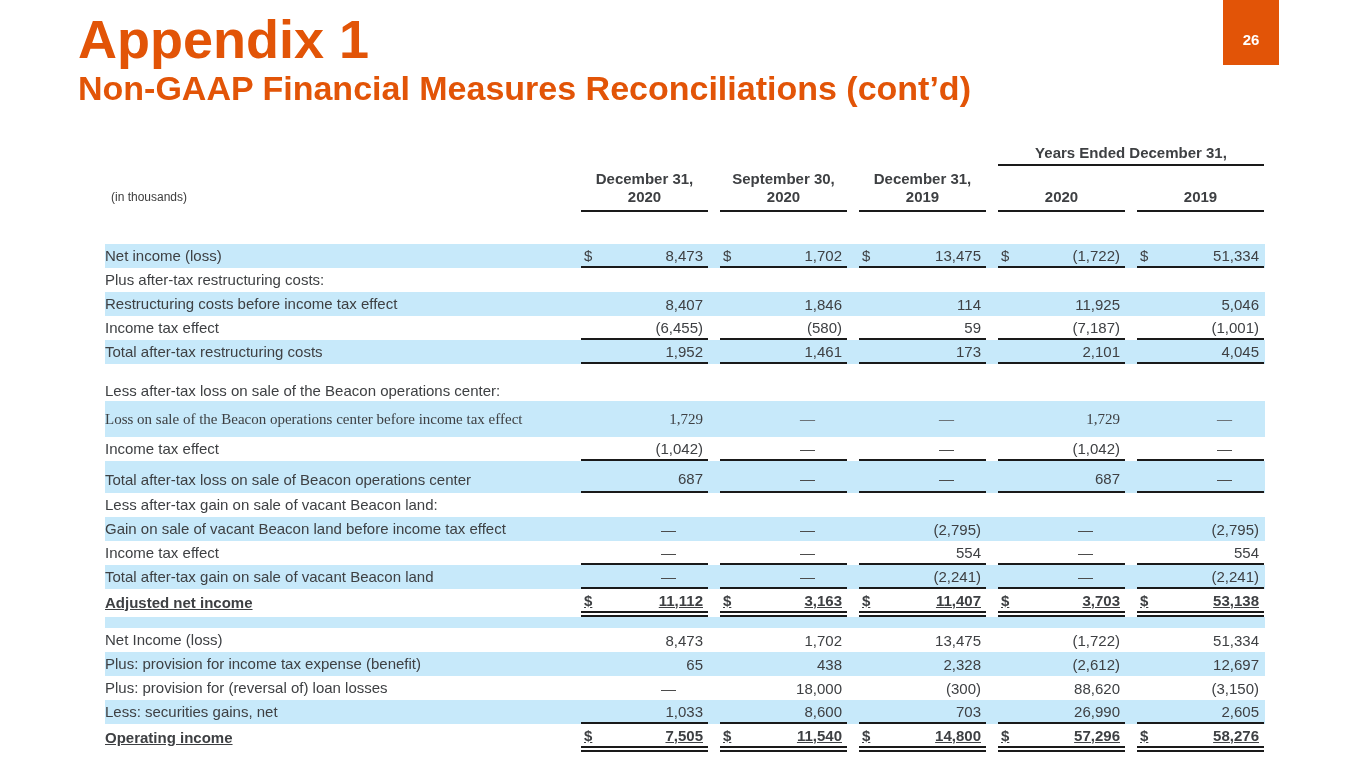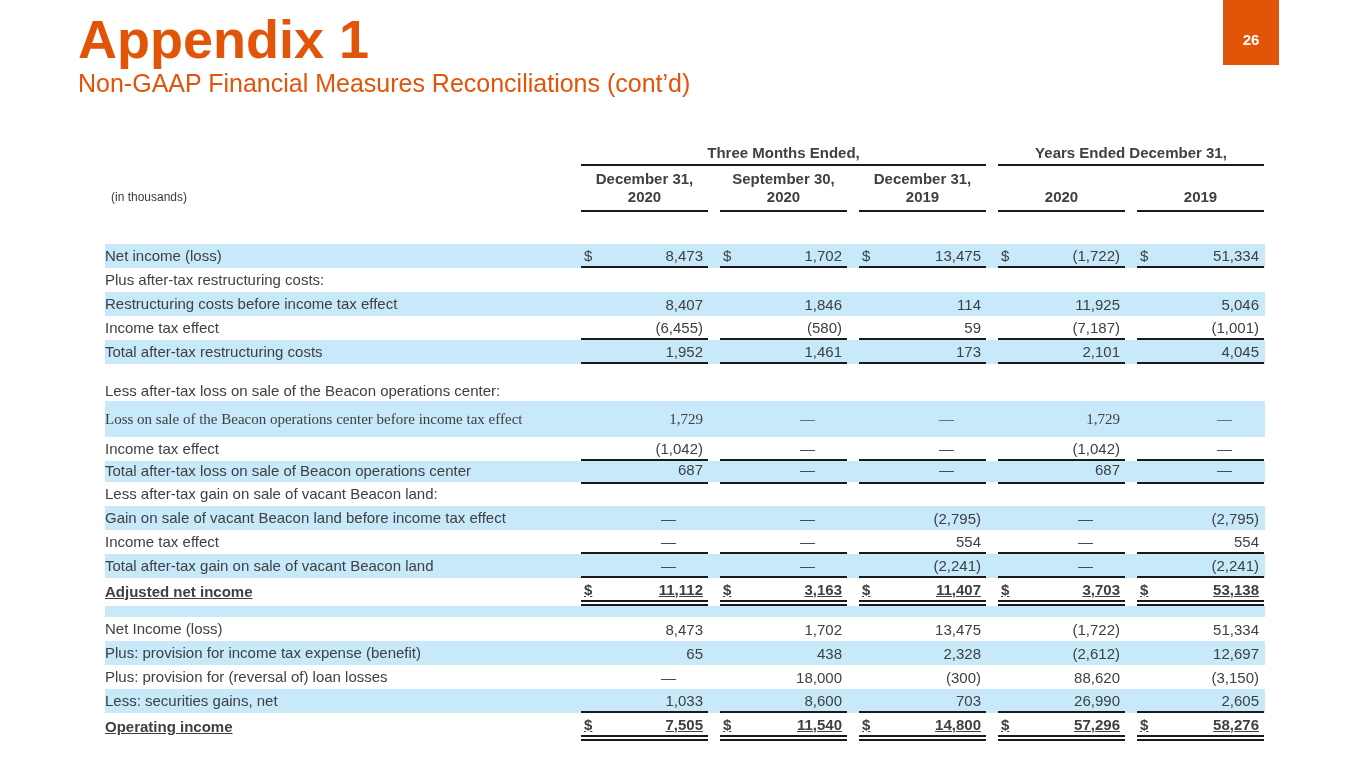--- a/index.html
+++ b/index.html
@@ -9,21 +9,21 @@
     --line:#1a1a1a;
   }
   *{box-sizing:border-box;}
   html,body{margin:0;padding:0;}
   body{
     width:1365px;height:768px;background:#fff;position:relative;overflow:hidden;
     font-family:"Liberation Sans", sans-serif;color:var(--ink);
   }
   .title-block{position:absolute;left:78px;top:10px;}
   .title-block h1{margin:0;font-size:54px;line-height:1.1;font-weight:bold;color:var(--orange);}
-  .title-block h2{margin:1px 0 0;font-size:25px;line-height:1.1;font-weight:normal;color:var(--orange);}
+  .title-block h2{margin:1px 0 0;font-size:34px;line-height:1.1;font-weight:bold;color:var(--orange);}
   .badge{
     position:absolute;left:1223px;top:0;width:56px;height:65px;background:var(--orange);
     color:#fff;font-weight:bold;font-size:15px;display:flex;align-items:center;justify-content:center;
     padding-top:14px;
   }
   .table{position:absolute;left:105px;top:140px;width:1160px;font-size:15px;}
   .hrow,.row{display:grid;grid-template-columns:464px 127px 127px 127px 127px 127px;column-gap:12px;}
   .groups{height:26px;}
   .group{
     border-bottom:2px solid var(--line);display:flex;align-items:flex-end;justify-content:center;
@@ -44,40 +44,39 @@
   .row .val{justify-content:space-between;}
   .dollar{padding-left:3px;}
   .num{margin-left:auto;padding-right:5px;white-space:nowrap;}
   .num.dash{padding-right:32px;color:#4c4c4c;}
   .u1{border-bottom:2px solid var(--line);}
   .u2{border-bottom:6px double var(--line);}
   .bg-blue{background:var(--blue);}
   .bold .label,.bold .num,.bold .dollar{font-weight:bold;}
   .v-short{height:19px;}
   .v-twoline{height:36px;font-family:Liberation Serif, serif;}
-  .v-tall{height:21px;}
+  .v-tall{height:32px;}
   .v-tall .cell{align-items:flex-end;padding-bottom:4px;}
   .v-total{height:28px;text-decoration:underline;}
   .spacer{width:100%;}
   .sp-white{height:18px;}
   .sp-blue{height:11px;background:var(--blue);}
 </style>
 </head>
 <body>
 
 <div class="title-block">
   <h1>Appendix 1</h1>
   <h2>Non-GAAP Financial Measures Reconciliations (cont’d)</h2>
 </div>
 
 <div class="badge">26</div>
 
 <div class="table">
   <div class="hrow groups">
-    <div class="group g3">Three Months Ended,</div>
     <div class="group g2">Years Ended December 31,</div>
   </div>
   <div class="hrow subs">
     <div class="cell units">(in thousands)</div>
     <div class="colhead">
       <span>December 31,</span>
       <span>2020</span>
     </div>
     <div class="colhead">
       <span>September 30,</span>

